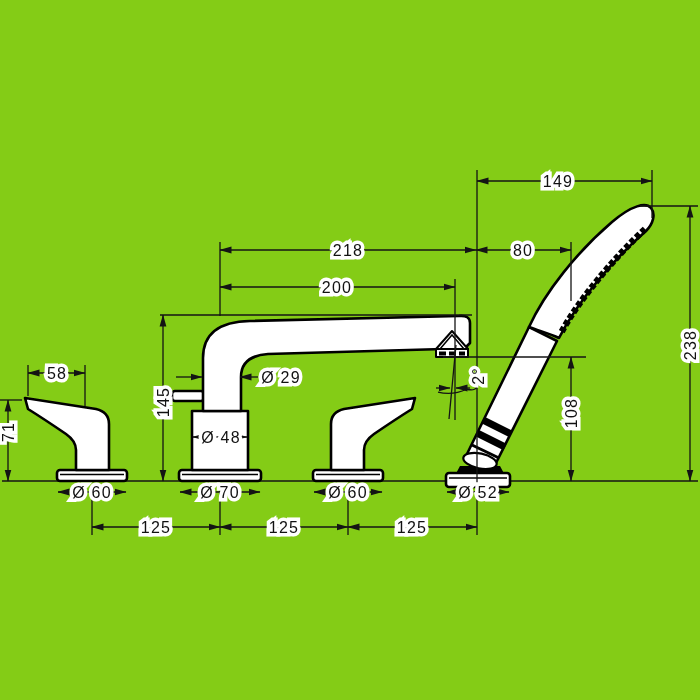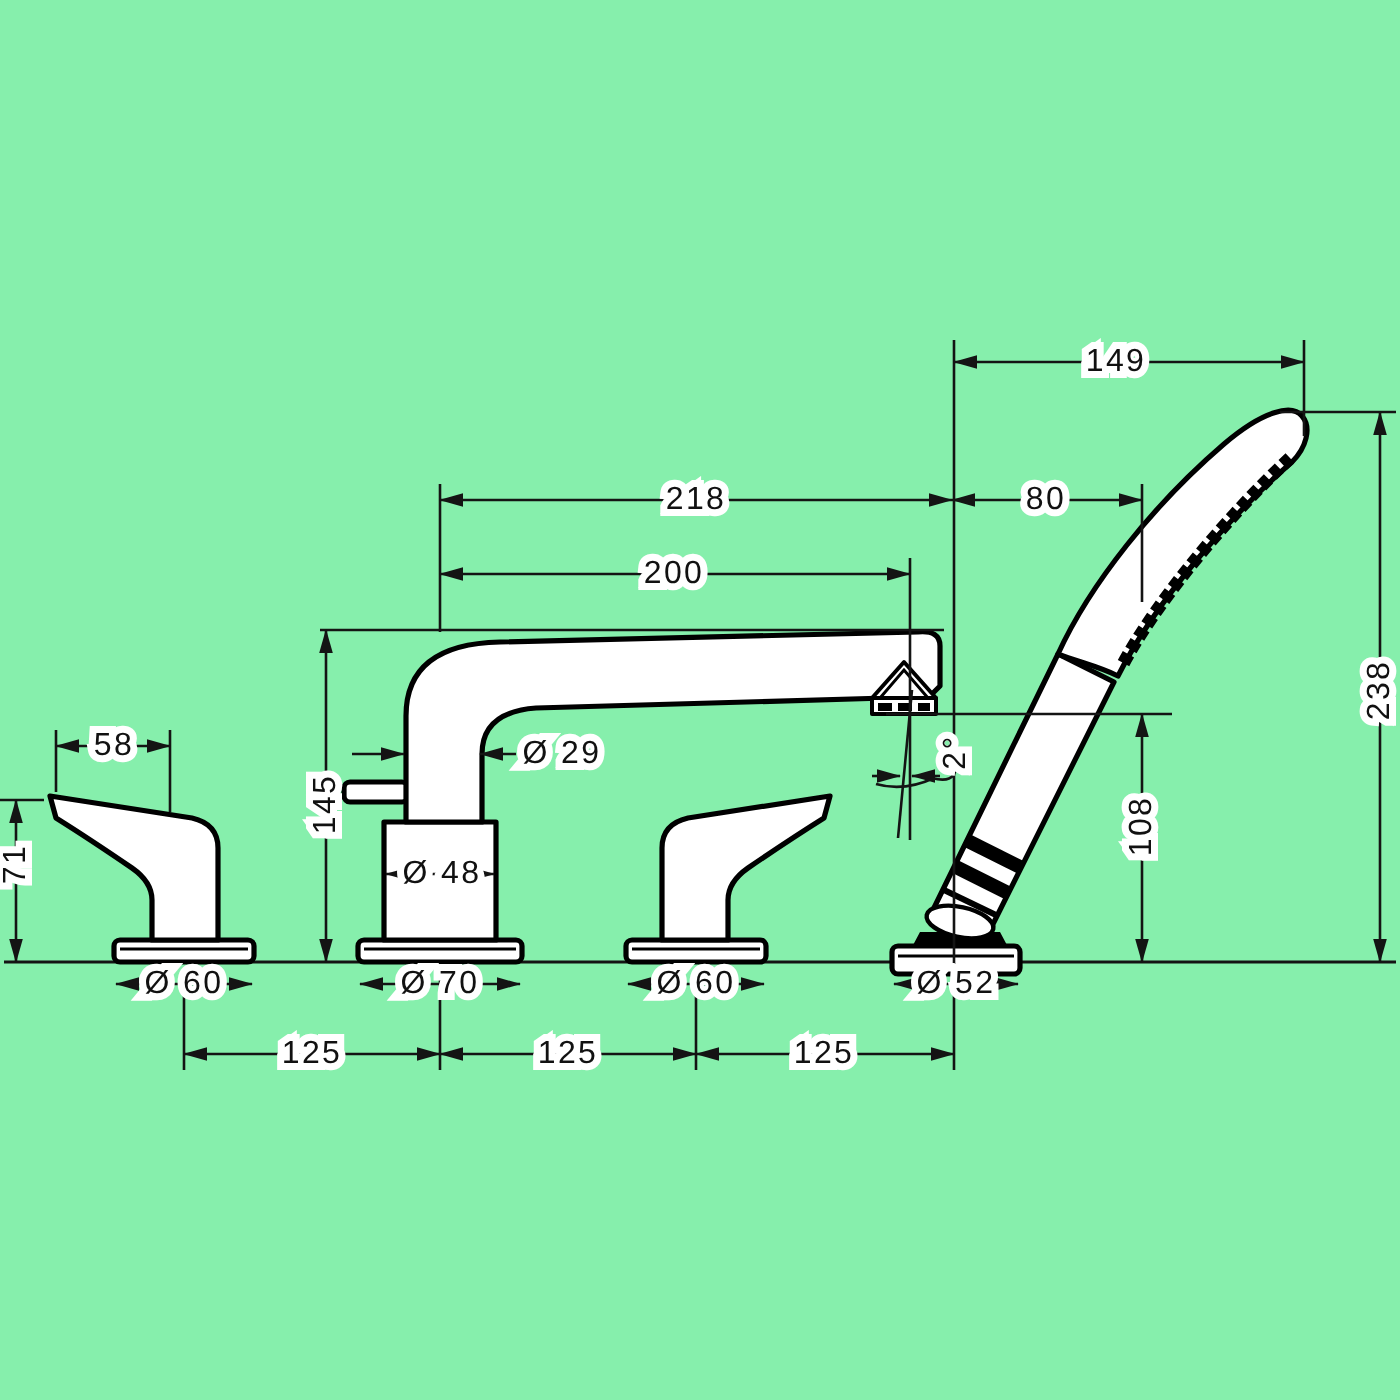--- a/index.html
+++ b/index.html
@@ -1,16 +1,16 @@
 <!DOCTYPE html>
 <html><head>
 <meta charset="utf-8">
 <style>
   html,body{margin:0;padding:0;background:#fff;}
-  .stage{position:relative;width:700px;height:700px;background:#86efac;overflow:hidden;
+  .stage{position:relative;width:700px;height:700px;background:#84cc16;overflow:hidden;
          font-family:"Liberation Sans", sans-serif;}
   svg{display:block;}
   .fix{fill:#fff;stroke:#000;stroke-width:2.6;stroke-linejoin:round;}
   .fixthin{fill:none;stroke:#000;stroke-width:1.5;}
   .dark{fill:#000;stroke:none;}
   .dim{stroke:#141414;stroke-width:1.3;fill:none;}
   .deck{stroke:#141414;stroke-width:1.6;fill:none;}
   .band{stroke:#000;stroke-width:7;fill:none;}
   text.lbl{font-family:"Liberation Sans", sans-serif;font-size:16px;letter-spacing:1.2px;
        fill:#111;stroke:#fff;stroke-width:7px;paint-order:stroke;

